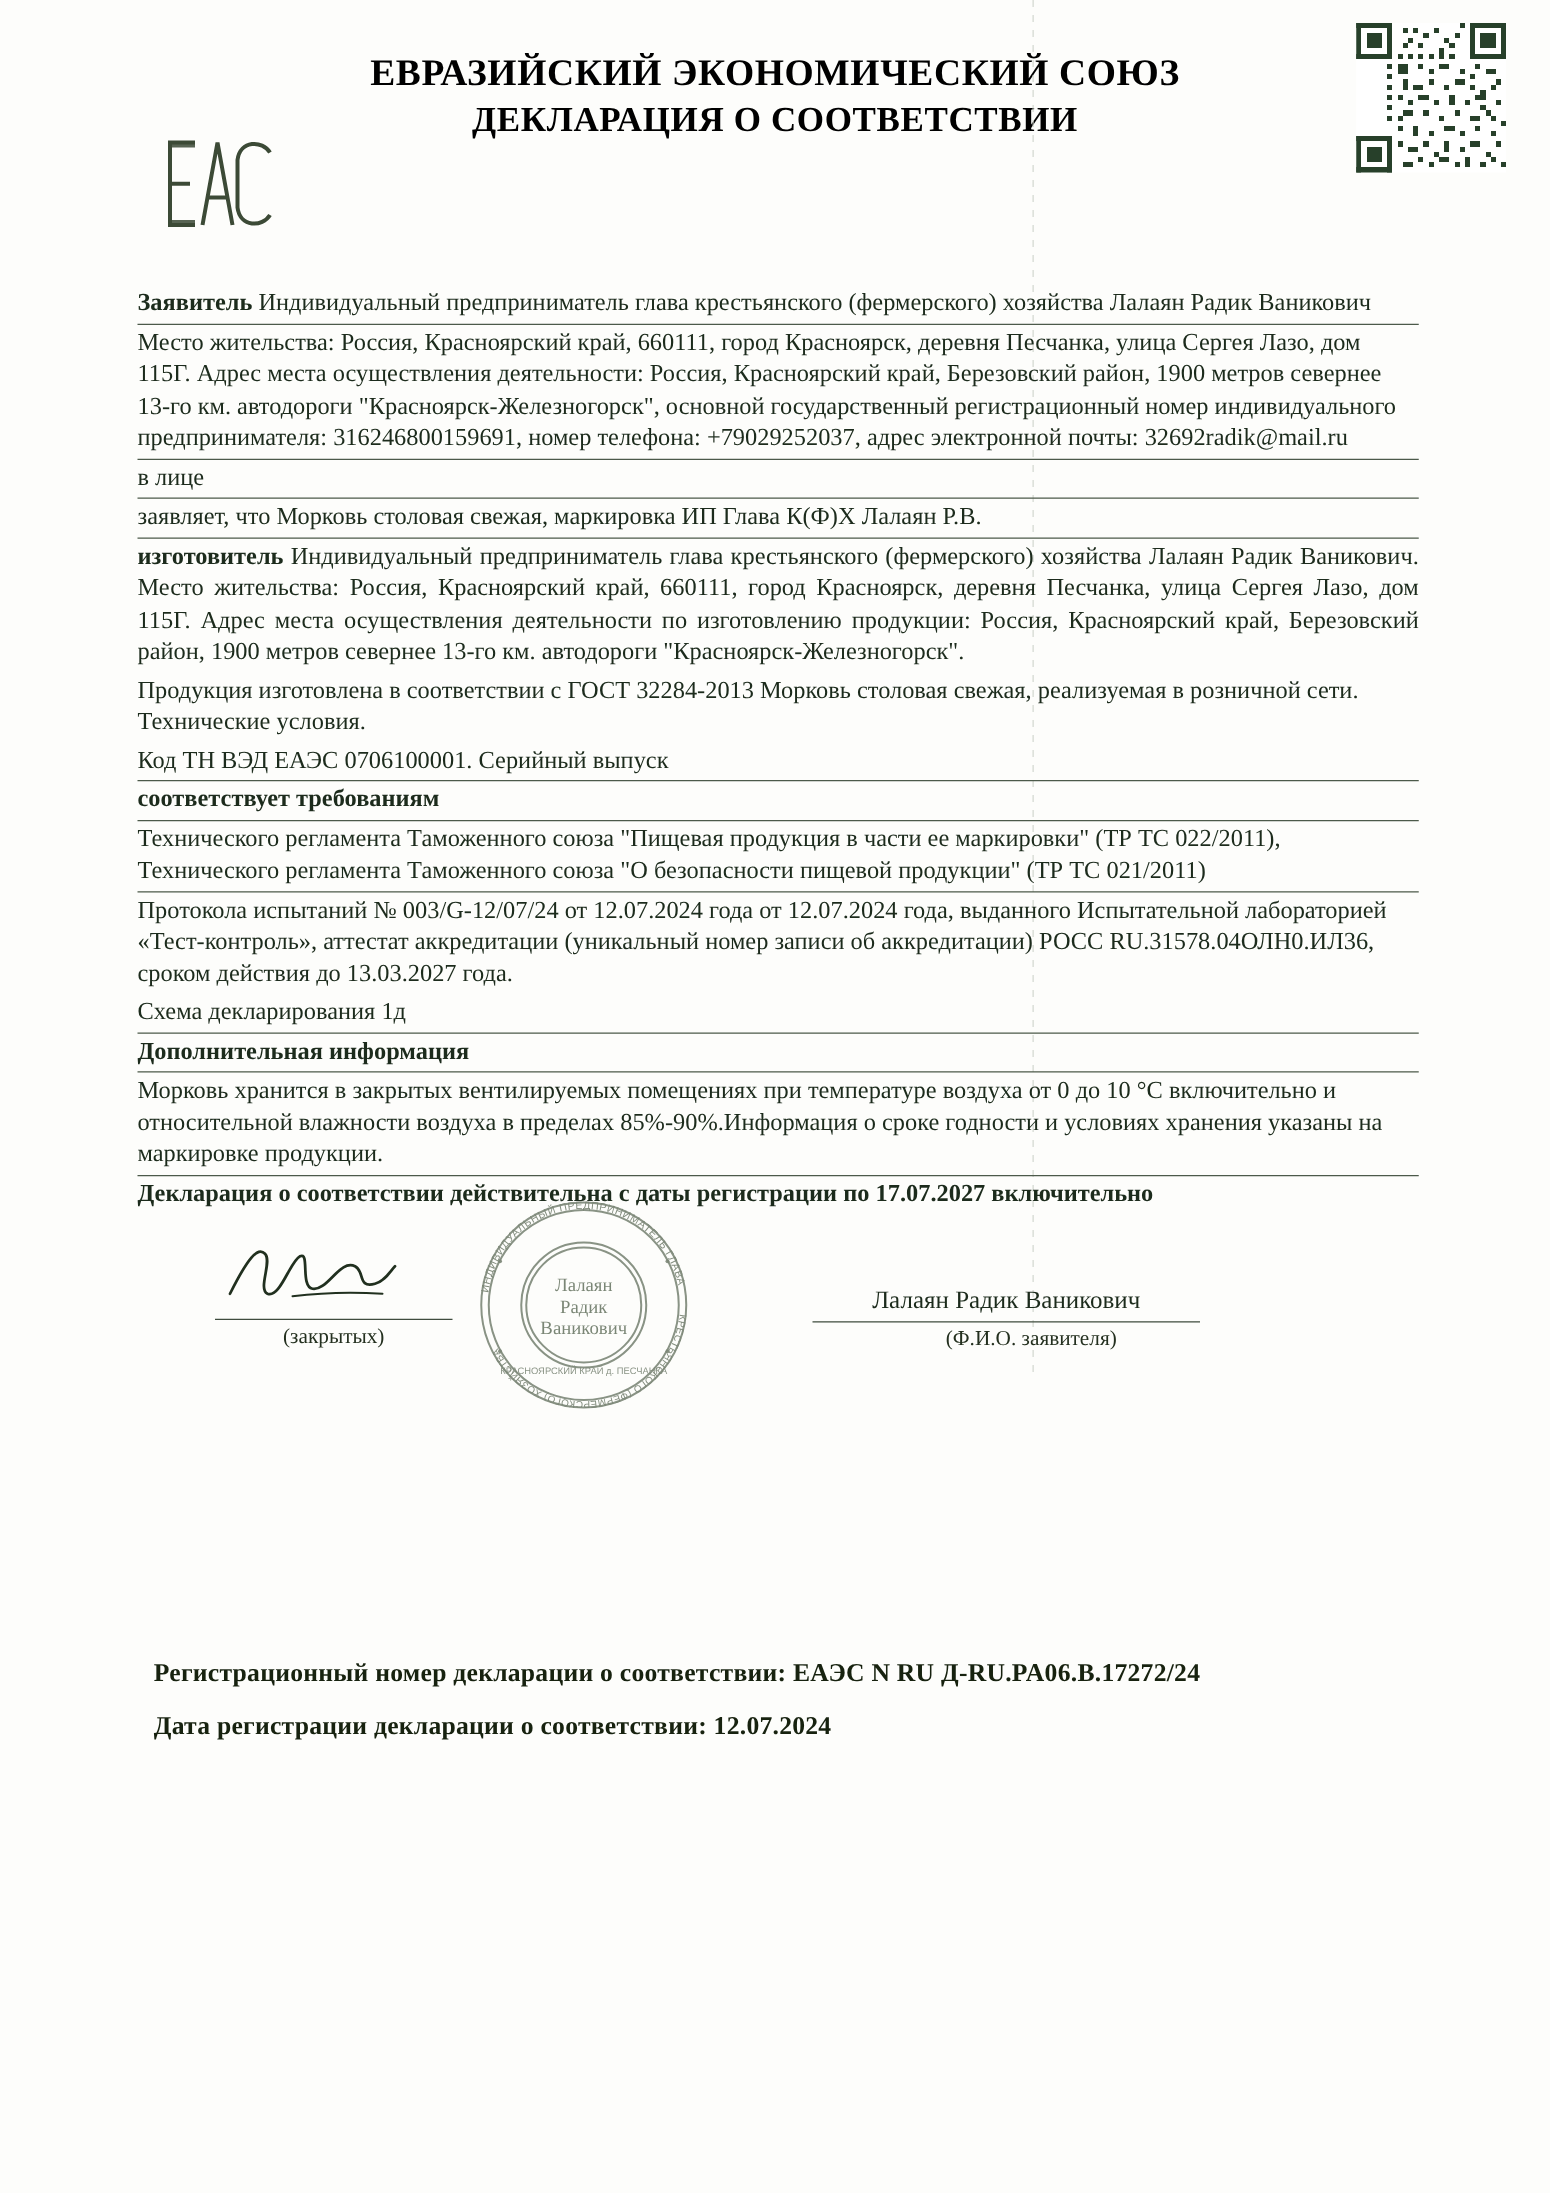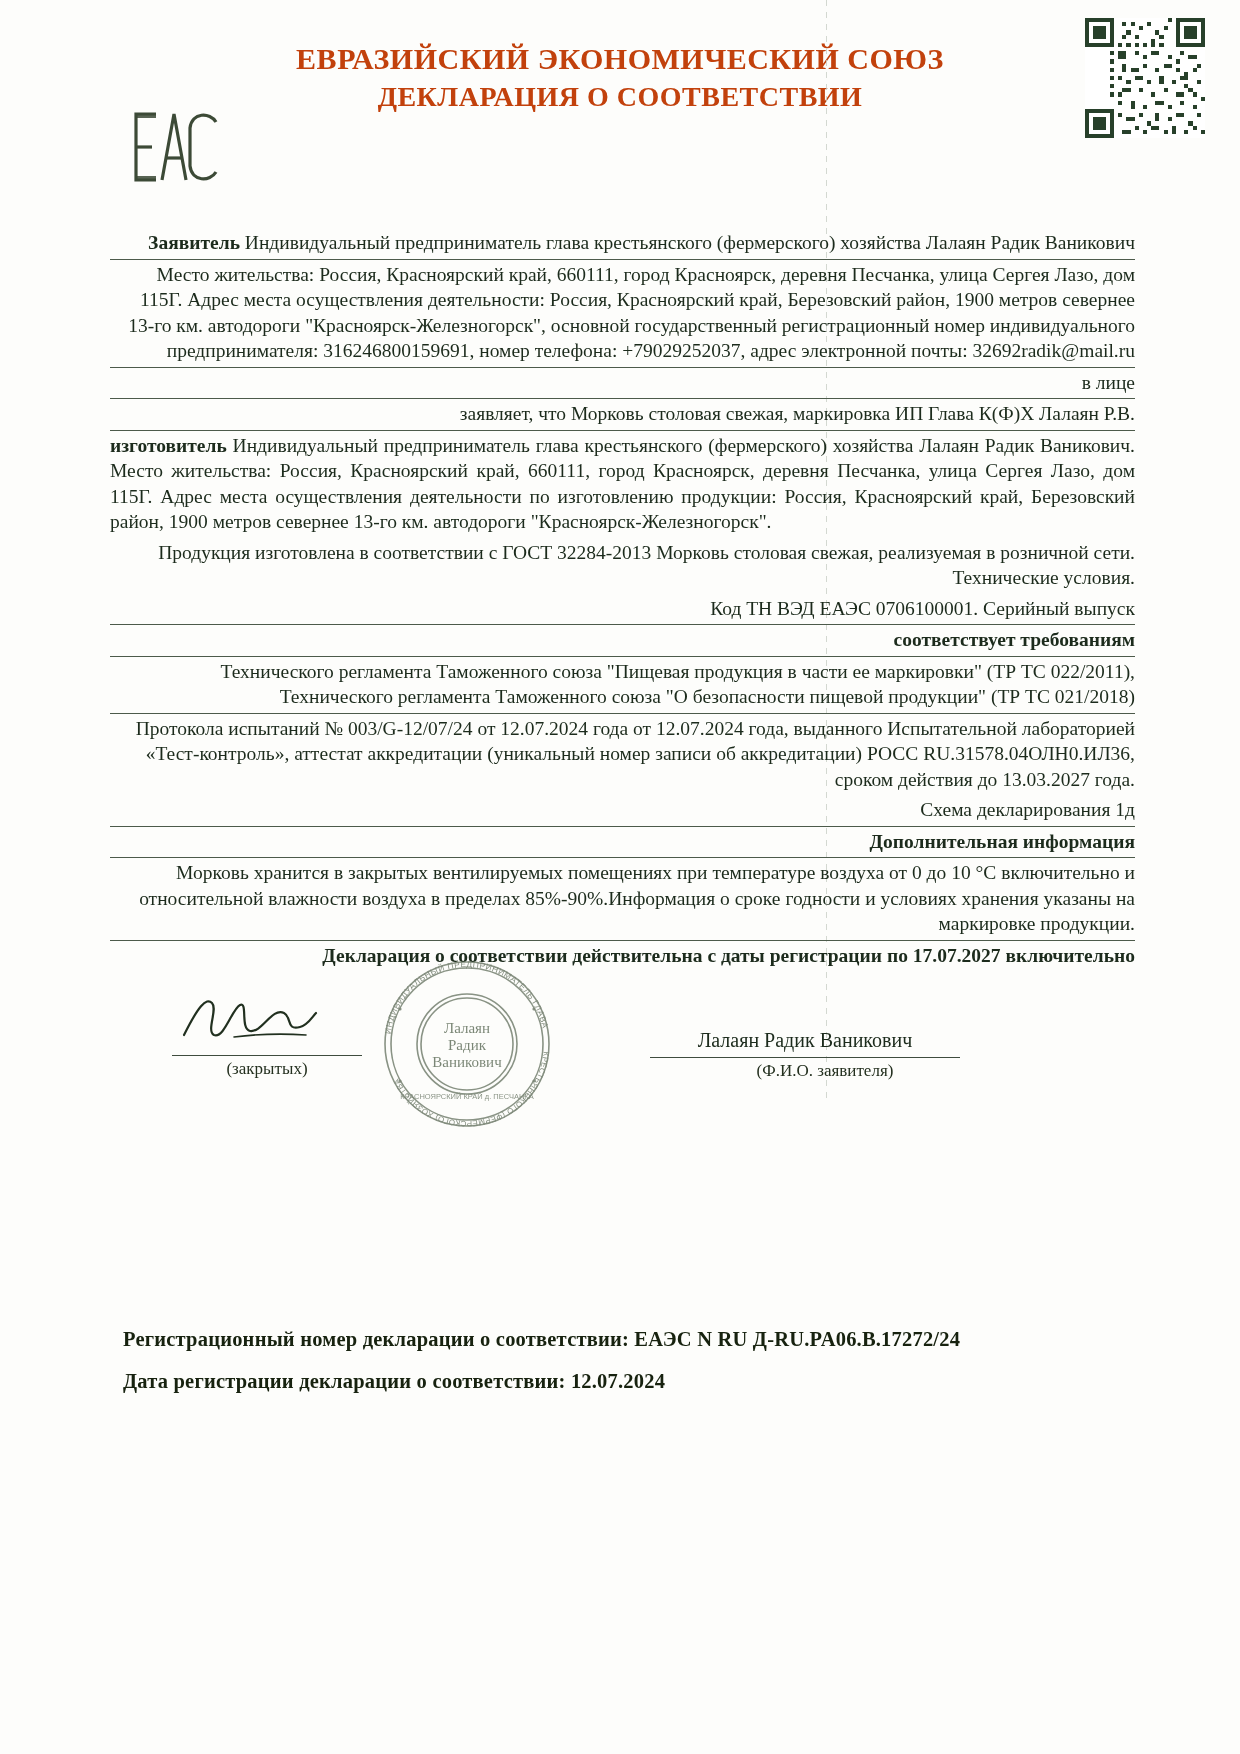--- a/index.html
+++ b/index.html
@@ -23,21 +23,21 @@
 
   
   .header-title {
     position: absolute;
     top: 40px;
     left: 180px;
     width: 880px;
     text-align: center;
     font-weight: bold;
     letter-spacing: 0.5px;
-    color: #c2410c;
+    color: #000000;
   }
   .header-title .line1 {
     font-size: 30px;
     line-height: 38px;
     white-space: nowrap;
   }
   .header-title .line2 {
     font-size: 28px;
     line-height: 38px;
     white-space: nowrap;
@@ -85,21 +85,20 @@
     position: relative;
     padding: 2px 0 3px 0;
     border-bottom: 1px solid #4c5a4a;
   }
   .row.noline { border-bottom: none; }
   .row p {
     margin: 0;
     font-size: 19.5px;
     line-height: 25.5px;
     color: #1c2b1c;
-    text-align: right;
   }
   .row p.just { text-align: justify; }
   .lbl {
     font-weight: bold;
   }
   .sec-head {
     font-weight: bold;
     font-size: 19.5px;
     line-height: 25px;
     color: #1c2b1c;
@@ -369,21 +368,21 @@
 
     <div class="row">
       <p>Код ТН ВЭД ЕАЭС 0706100001. Серийный выпуск</p>
     </div>
 
     <div class="row">
       <p class="sec-head">соответствует требованиям</p>
     </div>
 
     <div class="row">
-      <p>Технического регламента Таможенного союза "Пищевая продукция в части ее маркировки" (ТР ТС 022/2011), Технического регламента Таможенного союза "О безопасности пищевой продукции" (ТР ТС 021/2018)</p>
+      <p>Технического регламента Таможенного союза "Пищевая продукция в части ее маркировки" (ТР ТС 022/2011), Технического регламента Таможенного союза "О безопасности пищевой продукции" (ТР ТС 021/2011)</p>
     </div>
 
 
     <div class="row noline">
       <p>Протокола испытаний №  003/G-12/07/24 от 12.07.2024 года от 12.07.2024 года, выданного Испытательной лабораторией «Тест-контроль», аттестат аккредитации (уникальный номер записи об аккредитации) РОСС RU.31578.04ОЛН0.ИЛ36, сроком действия до 13.03.2027 года.</p>
     </div>
 
     <div class="row">
       <p>Схема декларирования 1д</p>
     </div>

